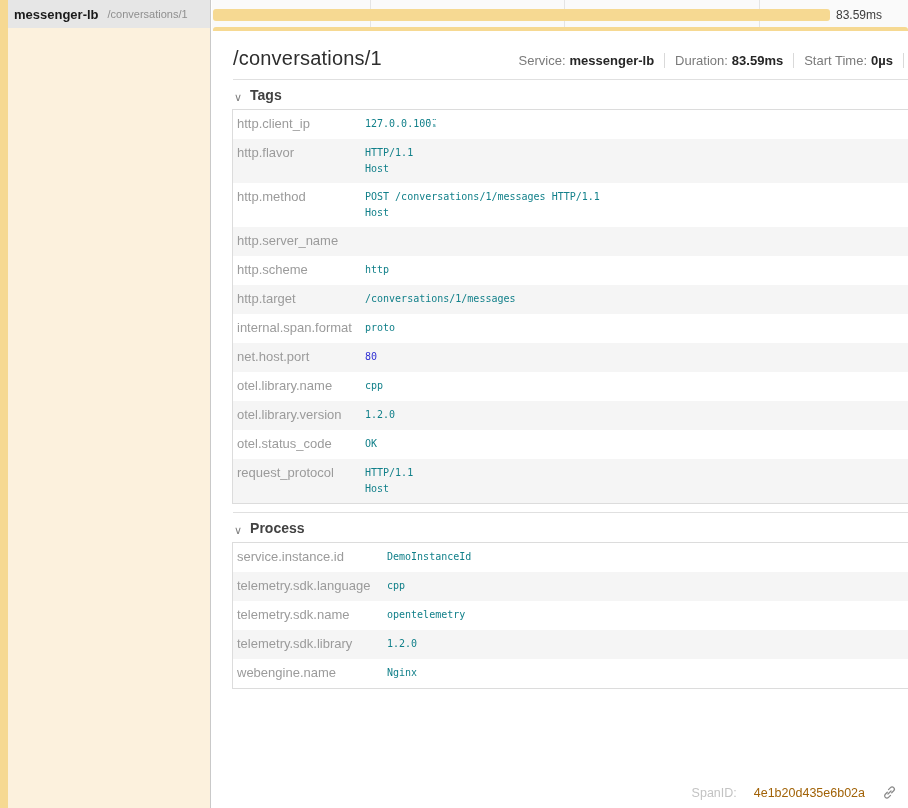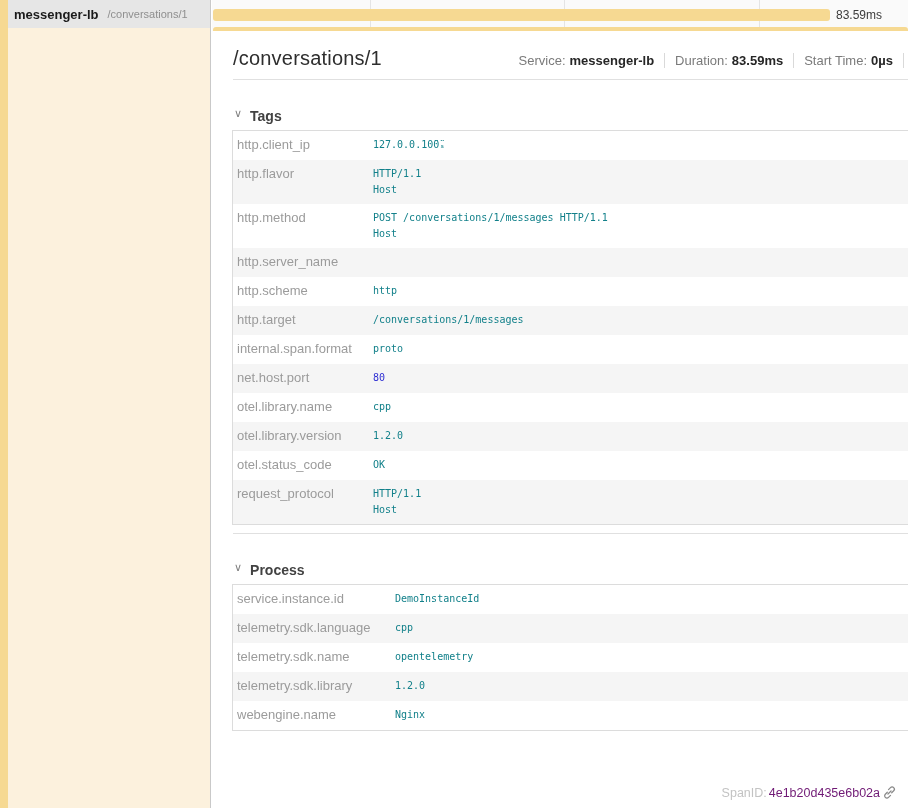--- a/index.html
+++ b/index.html
@@ -27,36 +27,36 @@
   .span-bar-label{position:absolute;left:624px;top:8px;font-size:12px;color:#3c3c3c;}
   .span-bar2{position:absolute;left:1px;top:27px;width:695px;height:5px;border-radius:3px 3px 0 0;background:var(--accent);cursor:pointer;}
   
   .panel{position:absolute;left:212px;top:31px;width:696px;height:777px;background:#fff;overflow:hidden;padding-left:21px;}
   .detail-header{position:relative;padding-top:16px;height:48px;}
   .title{font-size:20px;font-weight:500;color:#2e2e2e;letter-spacing:.2px;}
   .meta{position:absolute;right:-6px;top:22px;display:flex;align-items:center;font-size:13px;color:#7a7a7a;white-space:nowrap;}
   .meta b{color:#262626;margin-left:4px;}
   .sep{width:1px;height:15px;background:#d9d9d9;margin:0 10px;flex:none;}
   .section{border-top:1px solid #e0e0e0;}
-  .section-header{display:flex;align-items:flex-start;padding:7px 9px 6px 1px;font-size:14px;font-weight:700;color:#424242;cursor:pointer;margin-top:21px;}
+  .section-header{display:flex;align-items:flex-end;padding:7px 9px 6px 1px;font-size:14px;font-weight:700;color:#424242;cursor:pointer;}
   .chev{color:#808080;font-size:11px;font-weight:400;margin-right:8px;line-height:1;}
   .chev::before{content:"\2228";}
   .kv-table{margin-left:-1px;border:1px solid #dcdcdc;border-right:none;}
   .kv-row{display:flex;padding:6px 4px 6px 4px;min-height:29px;align-items:flex-start;}
   .kv-row:nth-child(even){background:#f5f5f5;}
-  .kv-key{flex:none;color:#9b9b9b;font-size:13px;line-height:16px;margin-right:8px;overflow:hidden;white-space:nowrap;}
+  .kv-key{flex:none;color:#9b9b9b;font-size:13px;line-height:16px;overflow:hidden;white-space:nowrap;}
   .tags-table .kv-key{width:128px;}
   .process-table .kv-key{width:150px;}
   .kv-val{font-family:"DejaVu Sans Mono",monospace;font-size:10px;line-height:16px;color:var(--string);white-space:pre-line;}
   .kv-val.num{color:var(--number);}
   .proc-gap{height:8px;}
   
-  .footer{position:absolute;right:11px;bottom:8px;display:flex;align-items:center;gap:2px;font-size:12.5px;white-space:nowrap;justify-content:flex-end;}
+  .footer{position:absolute;right:11px;bottom:8px;display:flex;align-items:center;gap:17px;font-size:12.5px;white-space:nowrap;justify-content:flex-end;}
   .footer-label{color:#c3c3c3;}
-  .footer-value{color:#701a75;}
+  .footer-value{color:#a16207;}
   .link-icon{width:15px;height:15px;display:inline-block;cursor:pointer;}
   .link-icon svg{width:100%;height:100%;stroke:#8a8a8a;stroke-width:2;fill:none;stroke-linecap:round;}
 </style>
 </head>
 <body>
 
 <div class="sidebar">
   <div class="sidebar-header">
     <span class="svc-name">messenger-lb</span>
     <span class="op-name">/conversations/1</span>

